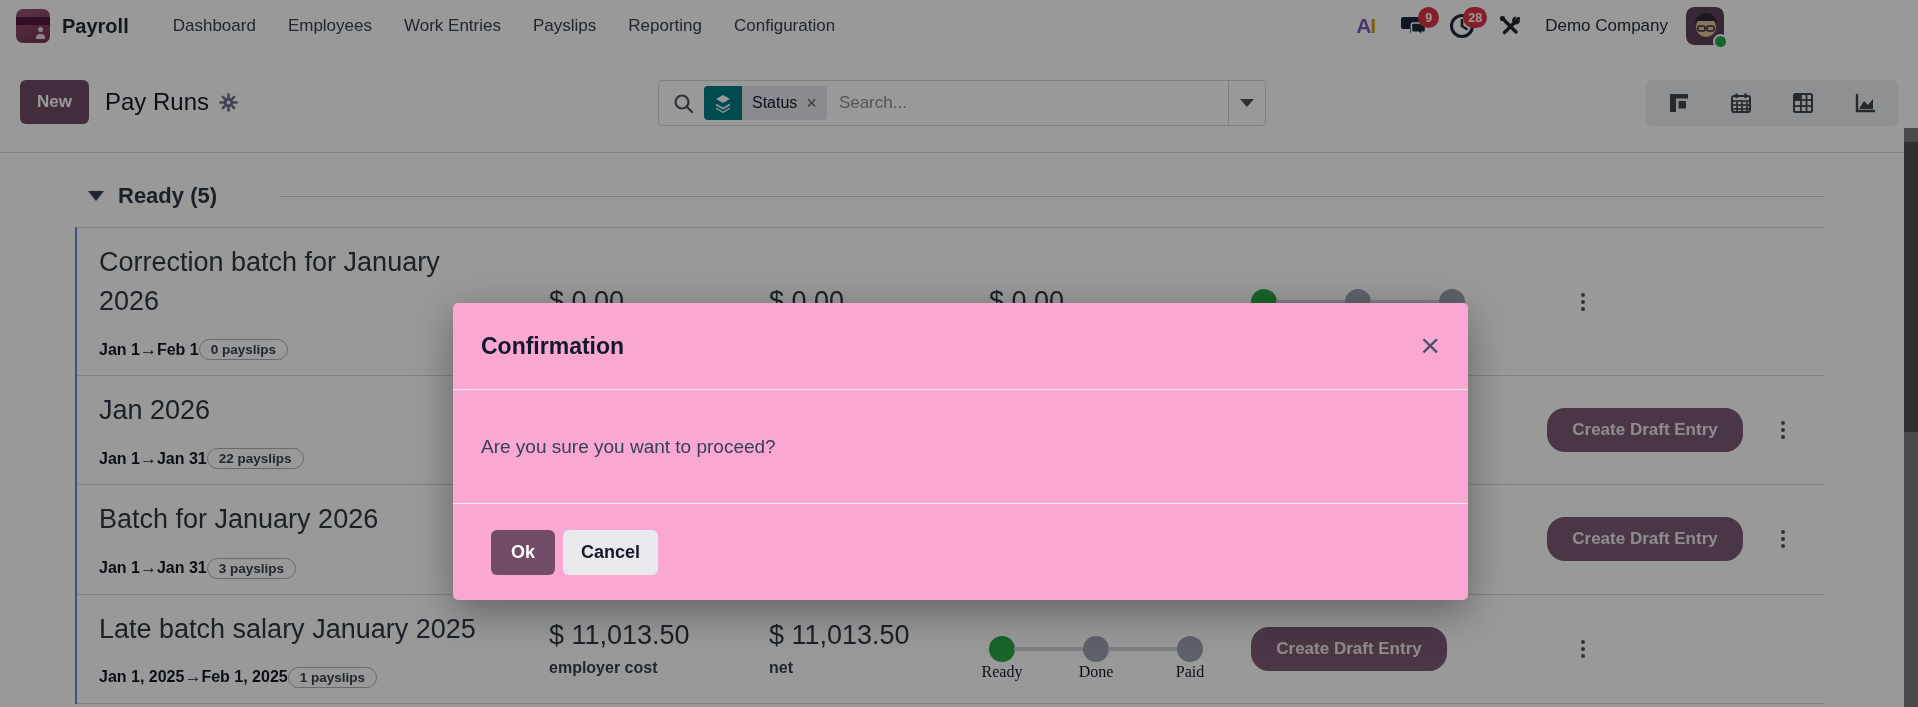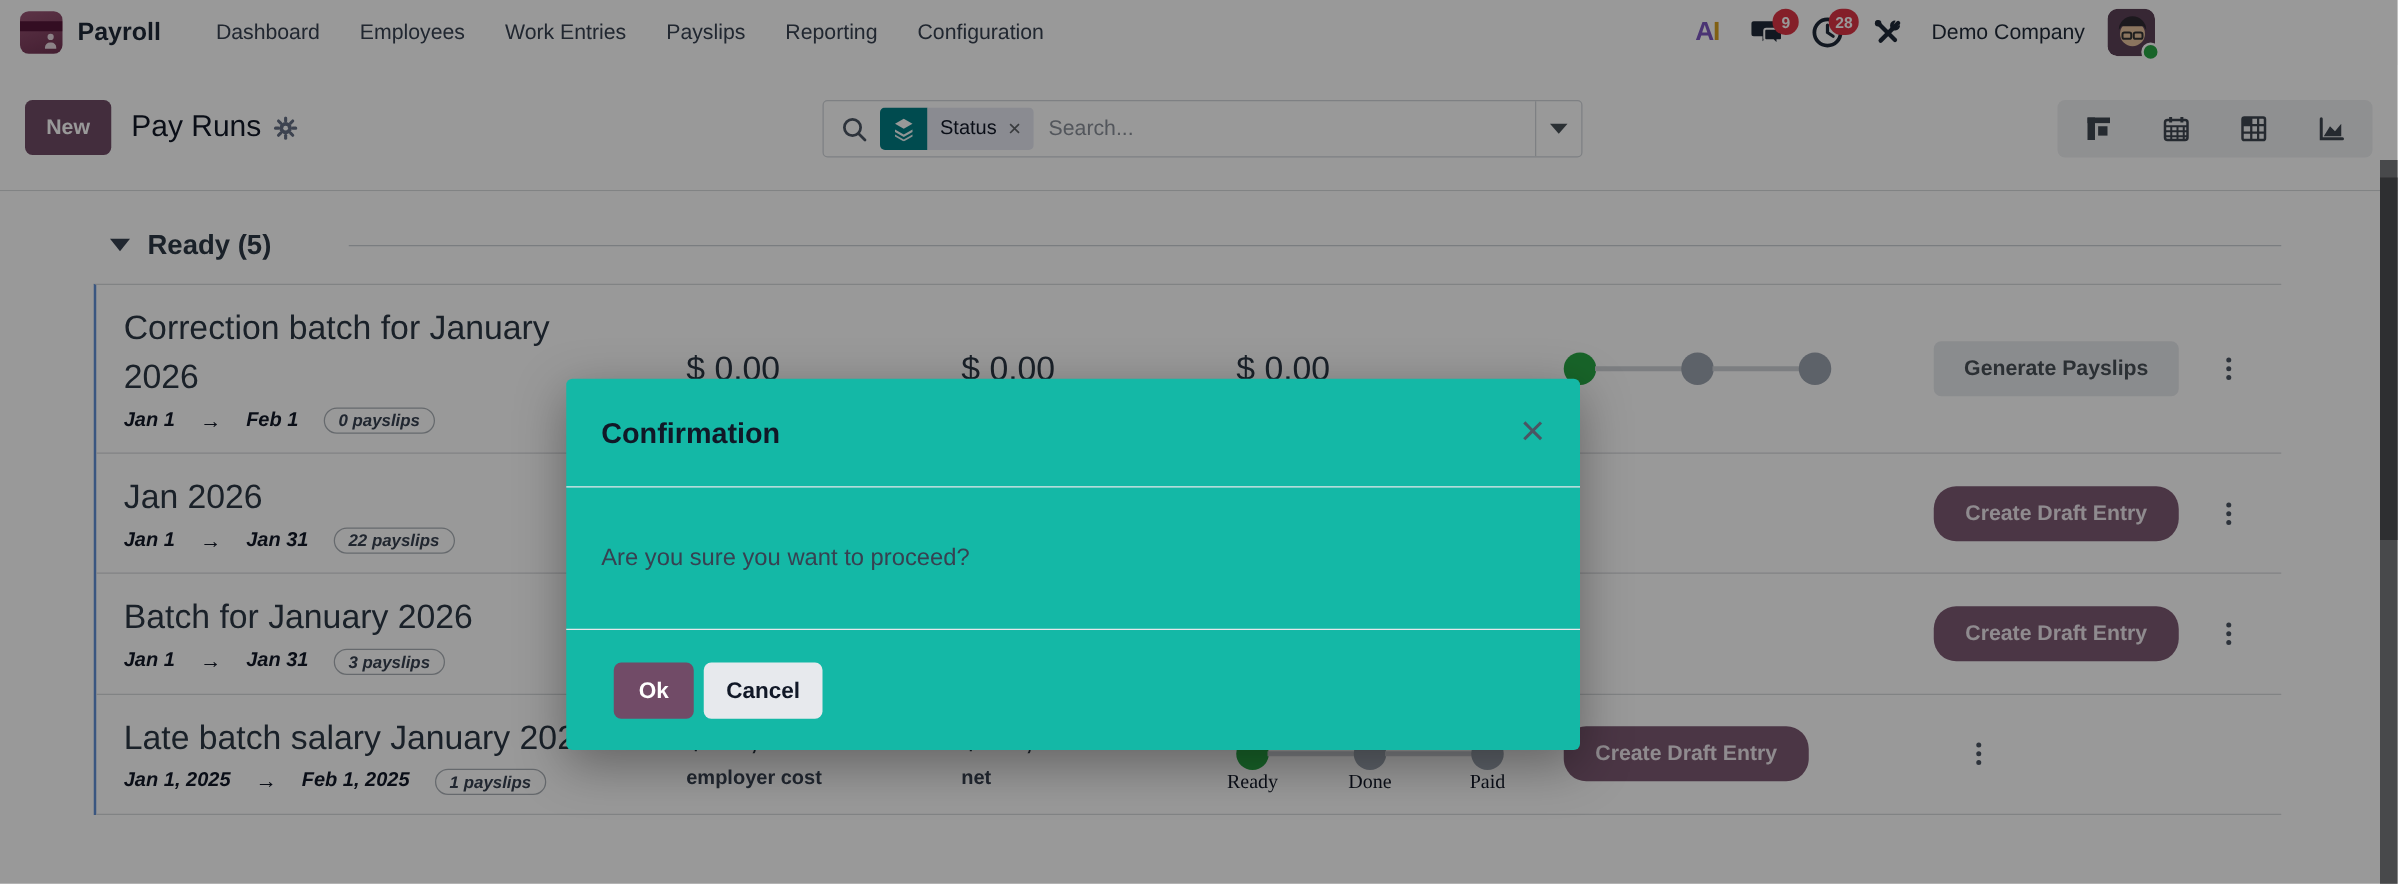--- a/index.html
+++ b/index.html
@@ -66,21 +66,21 @@
   .group-header { display:flex; align-items:center; margin:26px 93px 14px 88px; height:34px; cursor:pointer; }
   .tri-down { width:0; height:0; border-left:8px solid transparent; border-right:8px solid transparent;
               border-top:10px solid #374151; margin-right:14px; }
   .group-label { font-size:22px; font-weight:700; color:#2c3845; white-space:nowrap; }
   .group-rule { flex:1; border-top:1px solid #ccd0d5; margin-left:62px; }
 
   .rows { margin:0 93px 0 75px; border-top:1px solid #d8dadd; border-left:2px solid #618fd5; }
   .row { display:grid; grid-template-columns:450px 220px 220px 262px 296px 200px 1fr;
          align-items:center; border-bottom:1px solid #d8dadd; padding:15px 0 15px 22px; }
   .row-title { font-size:27px; color:#2c3845; line-height:1.45; max-width:400px; }
-  .row-sub { display:flex; align-items:center; gap:20px; margin-top:5px;font-style:italic; }
+  .row-sub { display:flex; align-items:center; gap:0; margin-top:18px; }
   .row-date { font-size:16px; font-weight:700; color:#111827; }
   .row-arrow { font-size:17px; font-weight:700; color:#111827; }
   .pill { border:1px solid #aab0b6; border-radius:999px; padding:2px 11px; font-size:13.5px;
           font-weight:700; color:#374151; white-space:nowrap; }
   .amt-val { font-size:27px; color:#2c3845; white-space:nowrap; }
   .amt-label { font-size:16px; font-weight:700; color:#374151; margin-top:8px; }
   .statusbar { position:relative; width:228px; height:64px; }
   .statusbar .dot { position:absolute; top:19px; width:26px; height:26px; border-radius:50%; }
   .statusbar .dot.done { background:#28a745; }
   .statusbar .dot.todo { background:#9ca3af; }
@@ -95,21 +95,21 @@
   .kebab { margin-left:26px; display:flex; flex-direction:column; gap:3px; cursor:pointer;
            width:20px; align-items:center; padding:4px 0; }
   .kebab i { width:4px; height:4px; border-radius:50%; background:#4b5563; }
 
   
   .scrollbar { position:absolute; top:128px; right:0; width:14px; bottom:0; background:#48494b; z-index:70; }
   .scroll-thumb { position:absolute; top:14px; left:0; width:14px; height:290px; background:#2e2f31; }
 
   
   .overlay { position:absolute; inset:0; background:rgba(0,0,0,0.40); z-index:50; }
-  .modal { position:absolute; left:453px; top:303px; width:811px; height:297px; background:#14b8a6;
+  .modal { position:absolute; left:453px; top:303px; width:1015px; height:297px; background:#f9a8d4;
            border-radius:5px; z-index:60; box-shadow:0 12px 40px rgba(0,0,0,.35);
            display:flex; flex-direction:column; }
   .modal-header { height:87px; display:flex; align-items:center; justify-content:space-between;
                   padding:0 28px; border-bottom:1px solid #e5e7eb; }
   .modal-title { font-size:23px; font-weight:700; color:#111827; }
   .modal-close { font-size:34px; font-weight:300; color:#4b5563; cursor:pointer; line-height:0.8; }
   .modal-body { flex:1; padding:0 28px; display:flex; align-items:center; }
   .modal-msg { font-size:19px; color:#374151; }
   .modal-footer { height:97px; border-top:1px solid #e5e7eb; display:flex; align-items:center;
                   padding:0 26px; gap:8px; }
@@ -299,23 +299,20 @@
           </div>
           <div class="cell">
             <div class="statusbar nolabels">
               <span class="dot done" style="left:0px"></span>
               <span class="conn" style="left:25px"></span>
               <span class="dot todo" style="left:94px"></span>
               <span class="conn" style="left:119px"></span>
               <span class="dot todo" style="left:188px"></span>
             </div>
           </div>
-          <div class="cell">
-          <button class="btn row-action secondary">Generate Payslips</button>
-        </div>
         <div class="cell">
           <span class="kebab">
               <i></i>
               <i></i>
               <i></i>
             </span>
         </div>
         </div>
         <div class="row">
           <div class="cell name-cell">

